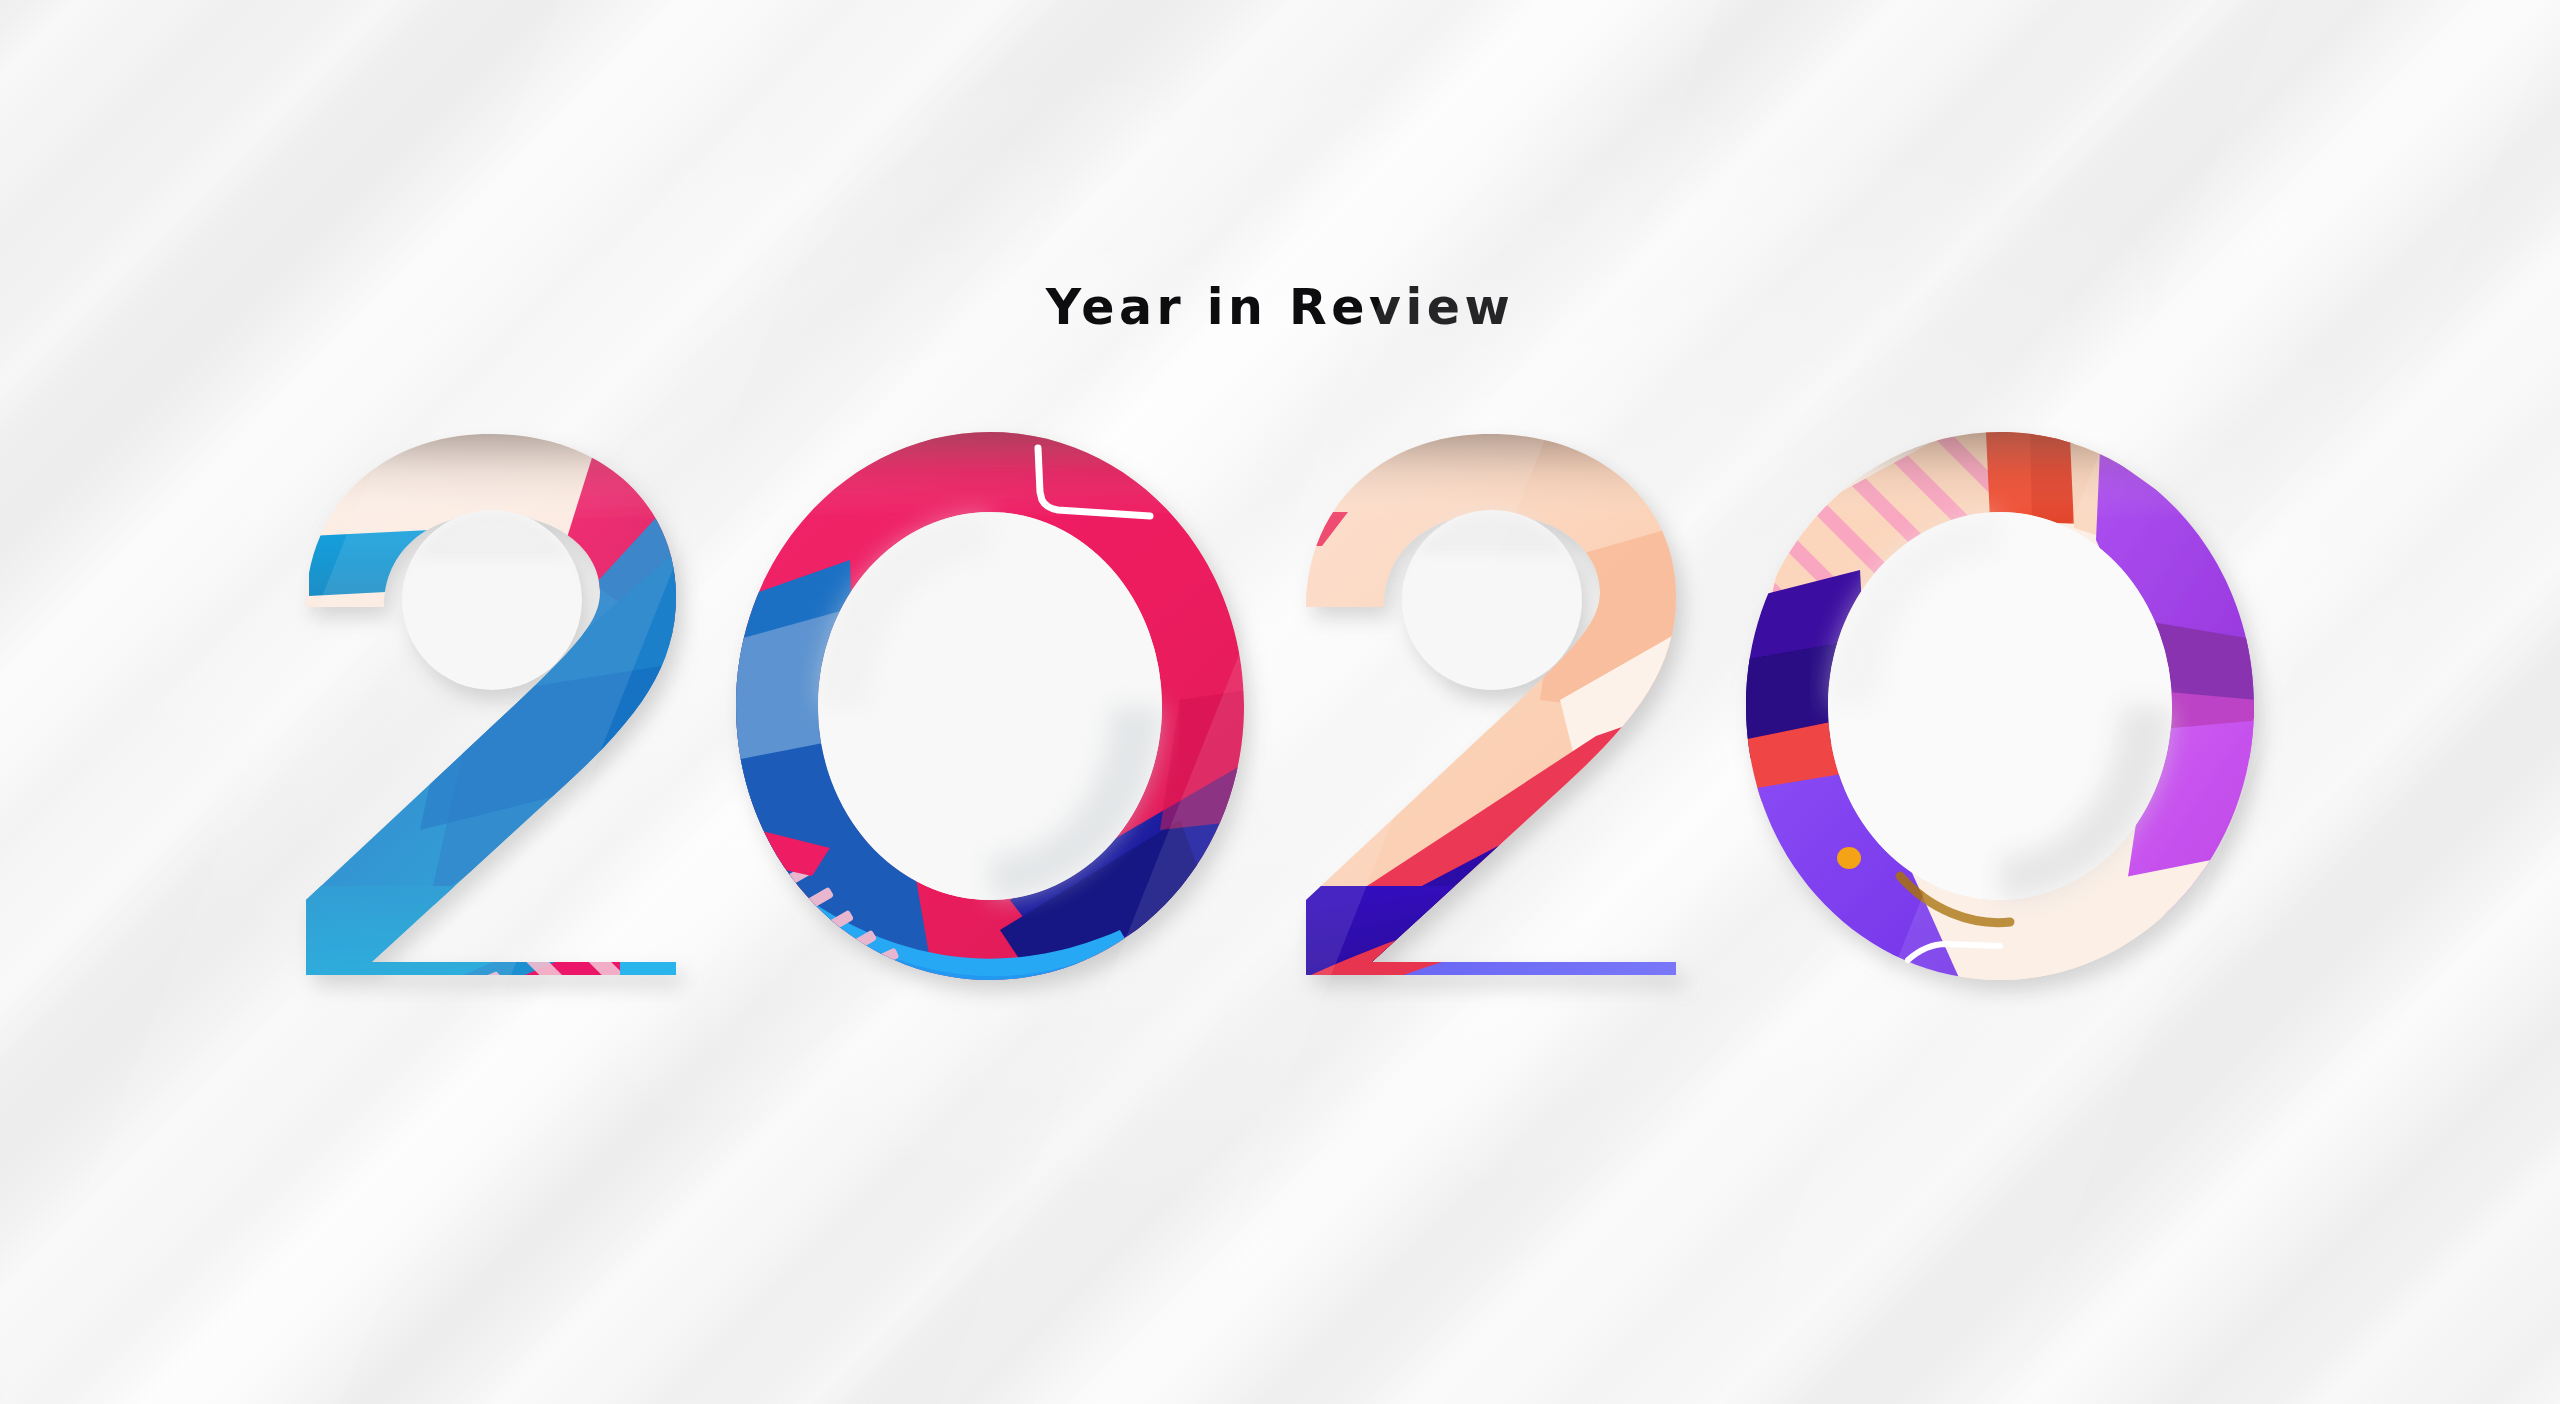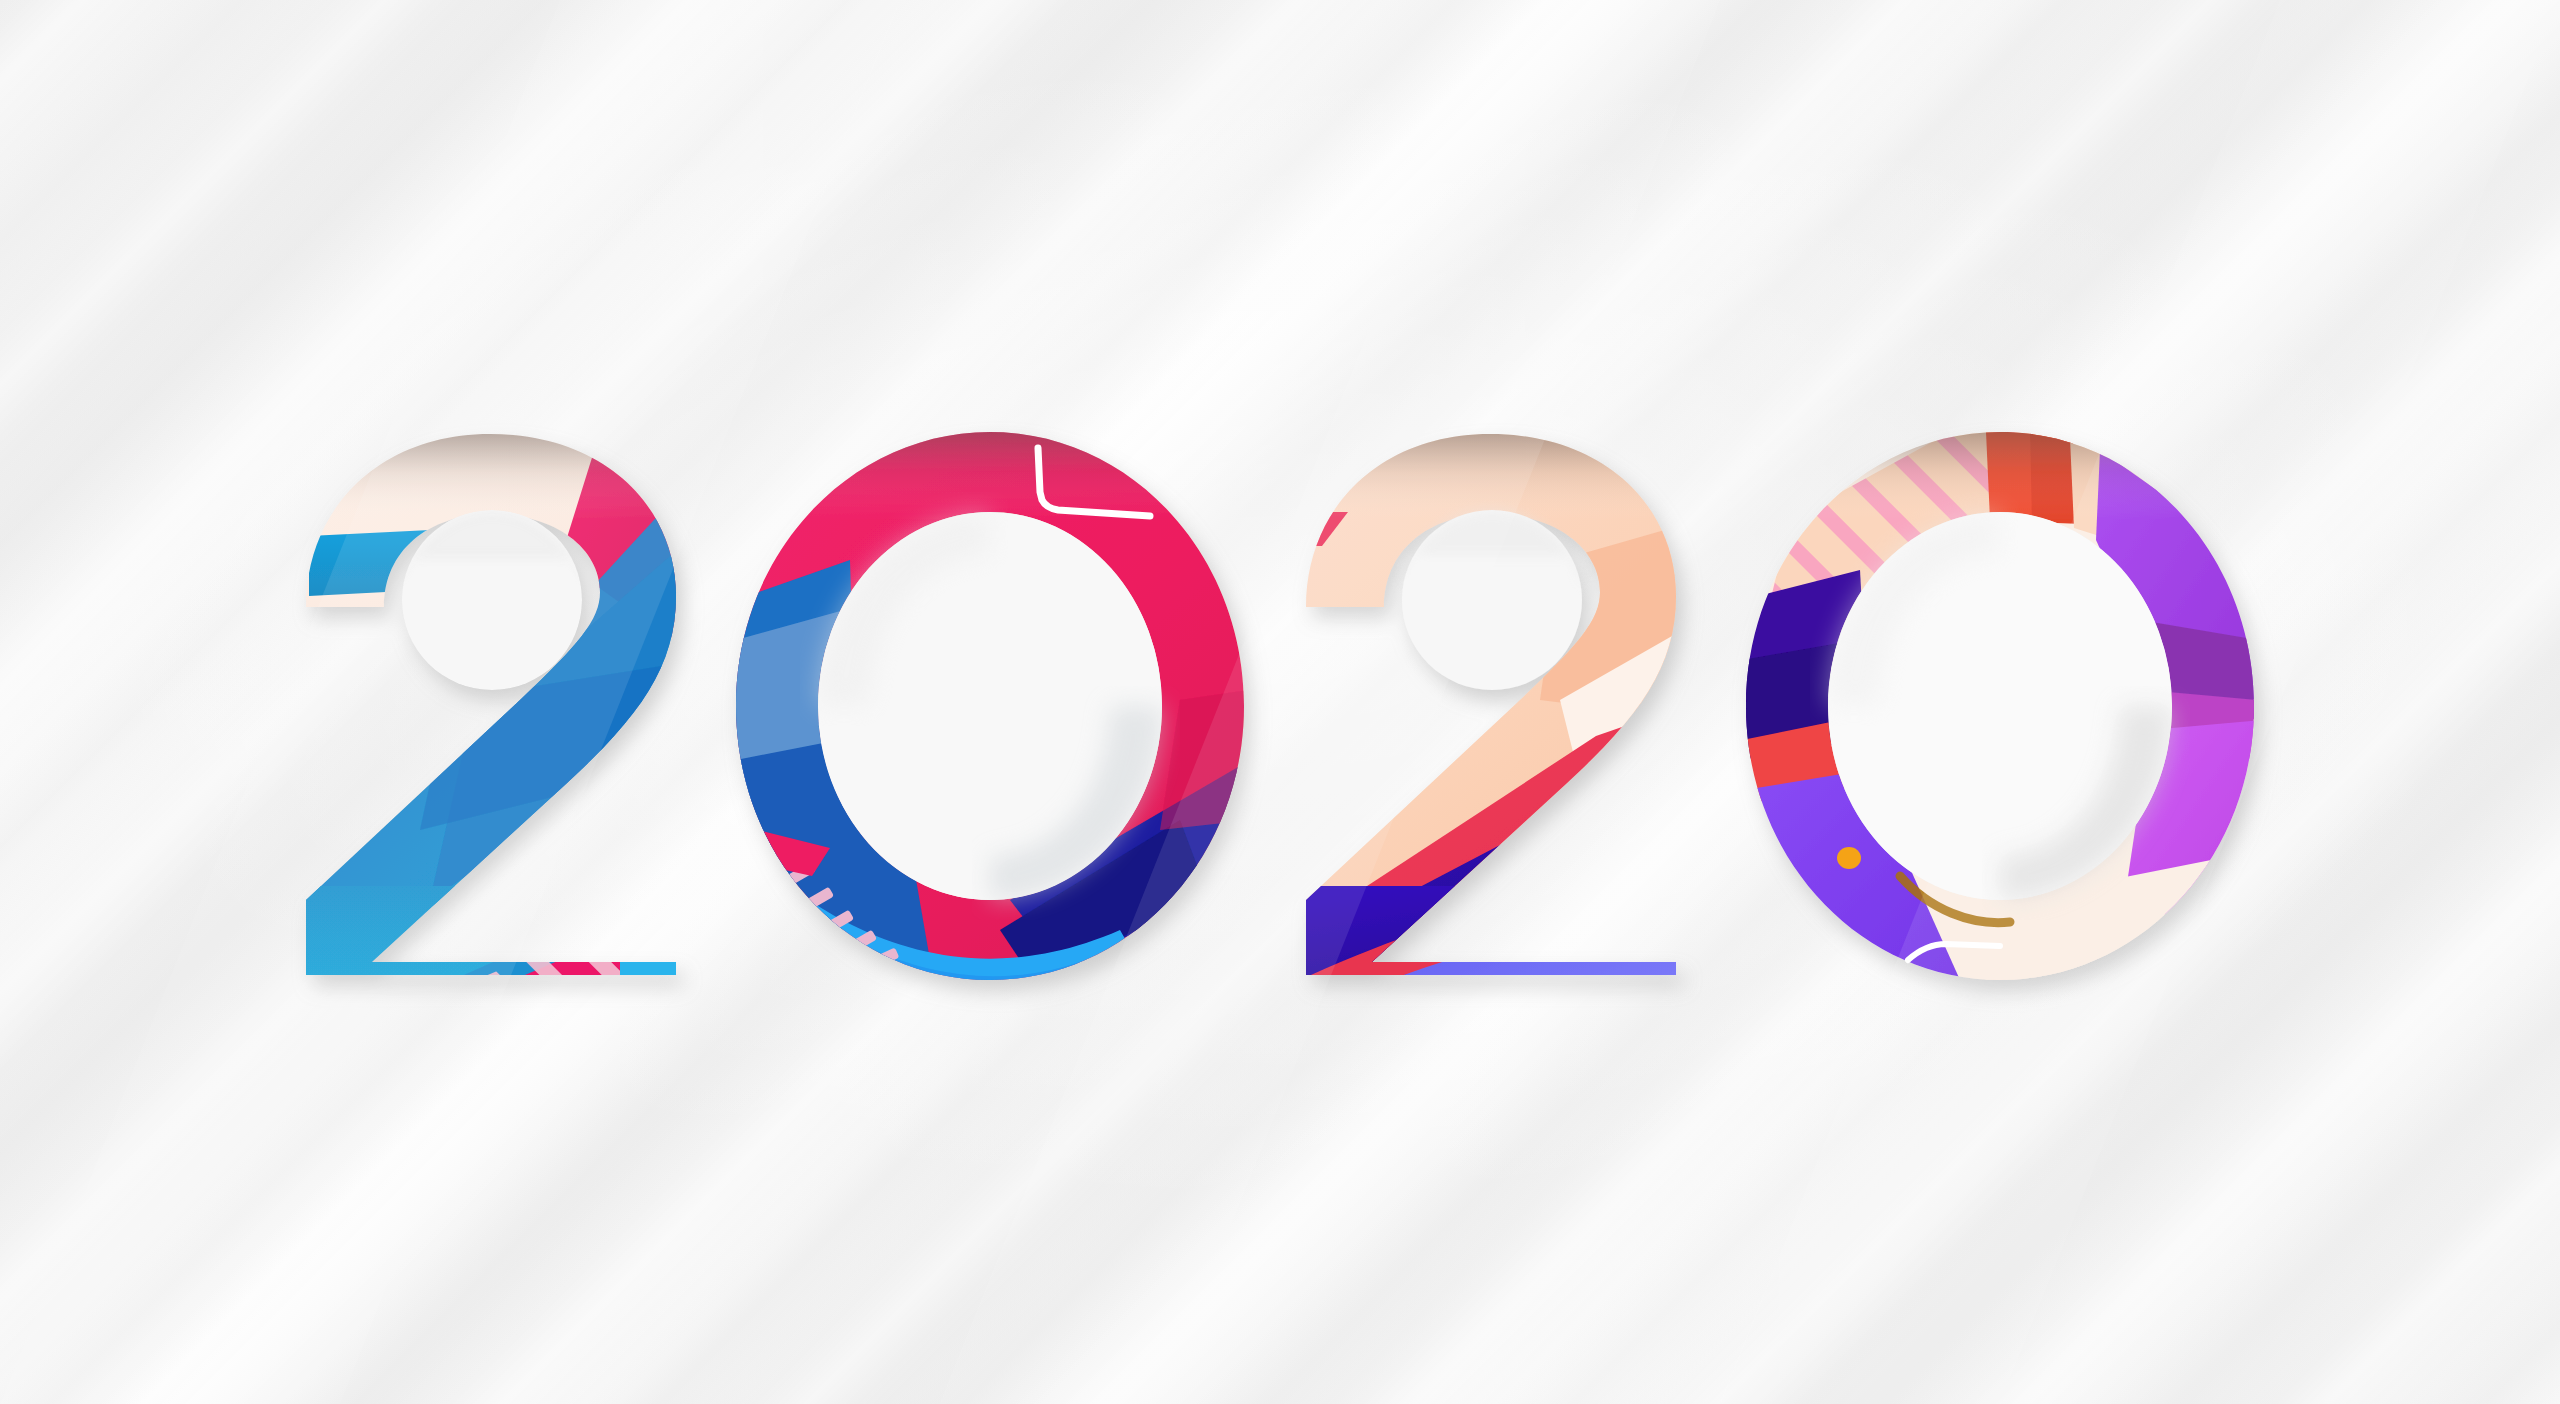--- a/index.html
+++ b/index.html
@@ -97,20 +97,23 @@
 </style>
 </head>
 <body>
 
 <div id="stage">
 
   <div class="bg-base"></div>
   <div class="bg-streaks"></div>
   <div class="bg-vignette"></div>
 
+  <div class="title-wrap">
+    <div class="title">Year in Review</div>
+  </div>
 
   <div class="art">
   <svg viewBox="0 0 2560 1404" width="2560" height="1404" xmlns="http://www.w3.org/2000/svg">
     <defs>
 
       <clipPath id="clip-d1" clipPathUnits="userSpaceOnUse">
         <path d="M 306 607
                  C 306 510, 378 434, 490 434
                  C 604 434, 676 506, 676 596
                  C 676 666, 640 716, 566 784

